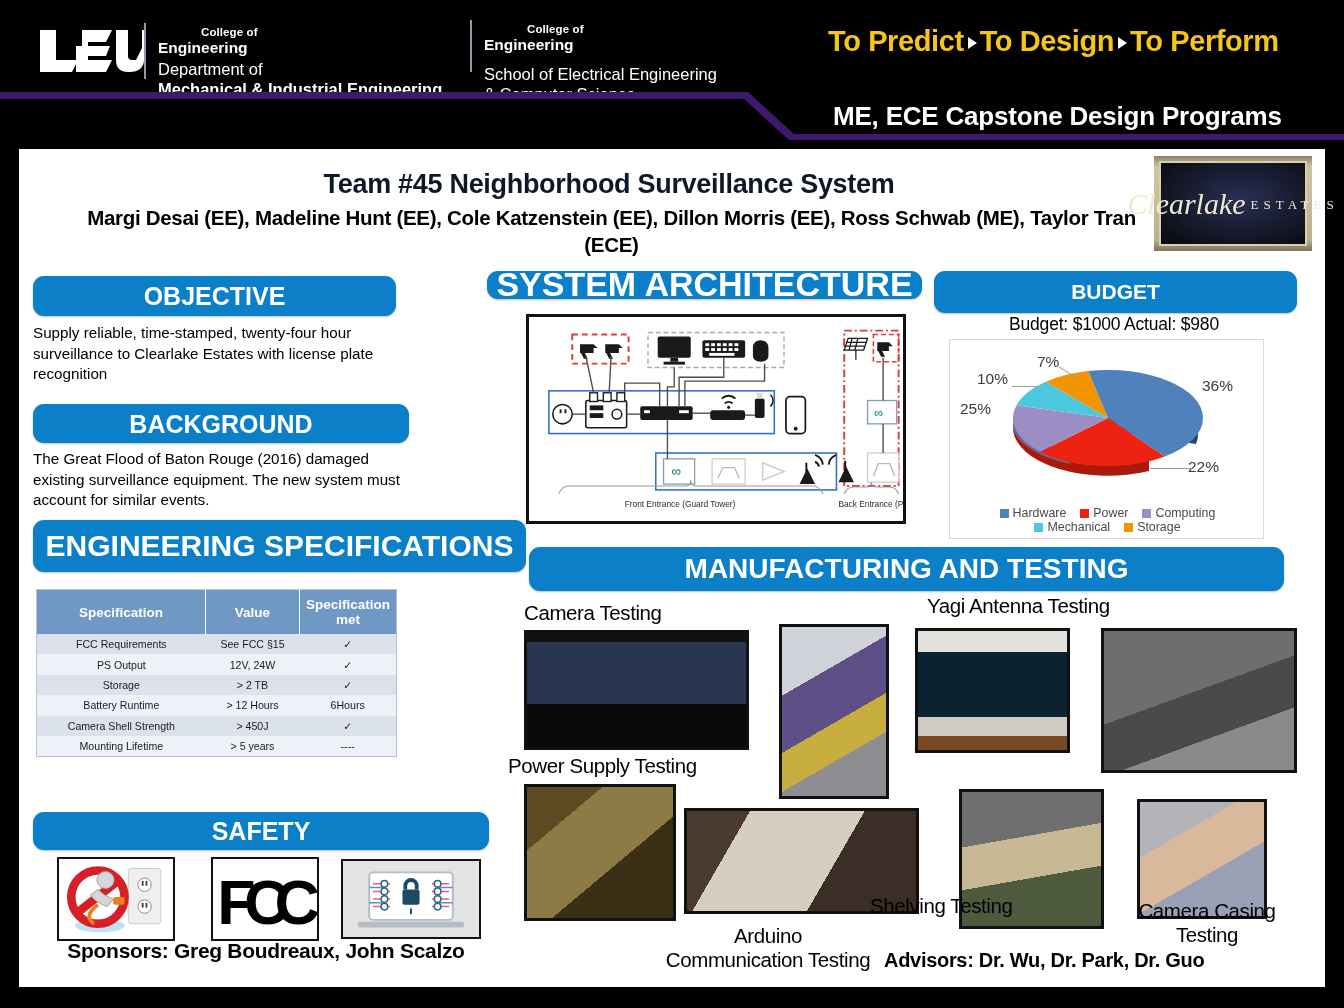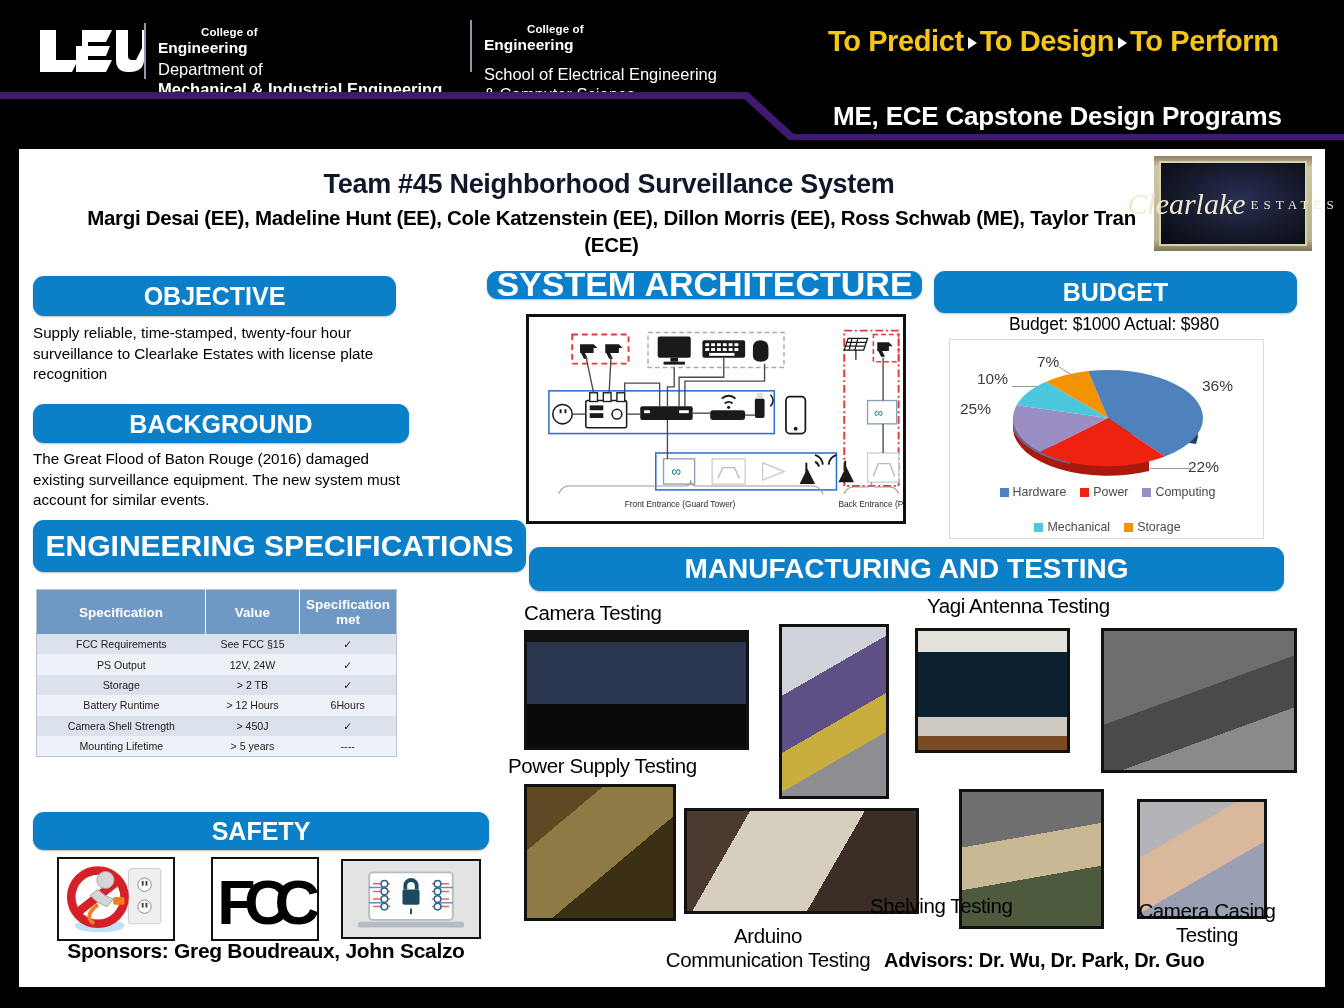--- a/index.html
+++ b/index.html
@@ -169,21 +169,21 @@
   .chart-frame {
     position: absolute; left: 930px; top: 190px;
     width: 315px; height: 200px;
     background: #fff; border: 1px solid #d9d9d9;
   }
   .pct { position: absolute; font-size: 15.5px; color: #3b3b3b; }
   .leader { position: absolute; background: #9a9a9a; height: 1px; }
   .legend {
     position: absolute; left: 8px; bottom: 4px; width: 299px;
     display: flex; flex-wrap: wrap; justify-content: center;
-    gap: 21px 14px; font-size: 12.4px; color: #4a4a4a;
+    gap: 0 14px; font-size: 12.4px; color: #4a4a4a;
   }
   .legend span.sw {
     display: inline-block; width: 9px; height: 9px; margin-right: 4px;
     vertical-align: -1px;
   }
 
   
   .photo {
     position: absolute; border: 3px solid #111; overflow: hidden;
     background: #7d7d7d;
@@ -509,21 +509,21 @@
           <path d="M362 110 V140"></path>
       </g>
 
       <path d="M28 182 q4 -8 10 -8 h120 q6 0 6 -6 q0 6 6 6 h120 q6 0 10 8" fill="none" stroke="#9a9a9a" stroke-width="1.2"></path>
       <path d="M322 182 q3 -7 9 -7 h14 q5 0 5 -5 q0 5 5 5 h14 q6 0 9 7" fill="none" stroke="#9a9a9a" stroke-width="1.2"></path>
       <text x="96" y="196" font-family="Liberation Sans, sans-serif" font-size="8.6" fill="#2a2a2a">Front Entrance (Guard Tower)</text>
       <text x="316" y="196" font-family="Liberation Sans, sans-serif" font-size="8.6" fill="#2a2a2a">Back Entrance (Pole)</text>
     </svg>
   </div>
 
-  <div class="banner" style="left:915px; top:122px; width:363px; height:42px; font-size:25px;">BUDGET</div>
+  <div class="banner" style="left:915px; top:122px; width:363px; height:42px; font-size:21px;">BUDGET</div>
 
   <div class="budget-line">Budget: $1000     Actual: $980</div>
 
   <div class="chart-frame">
     <svg viewBox="0 0 315 160" width="315" height="160">
       <defs>
         <linearGradient id="gH" x1="0" y1="0" x2="0" y2="1">
             <stop offset="0" stop-color="#6b9bd2"></stop>
             <stop offset="1" stop-color="#4a79b0"></stop>
           </linearGradient>

